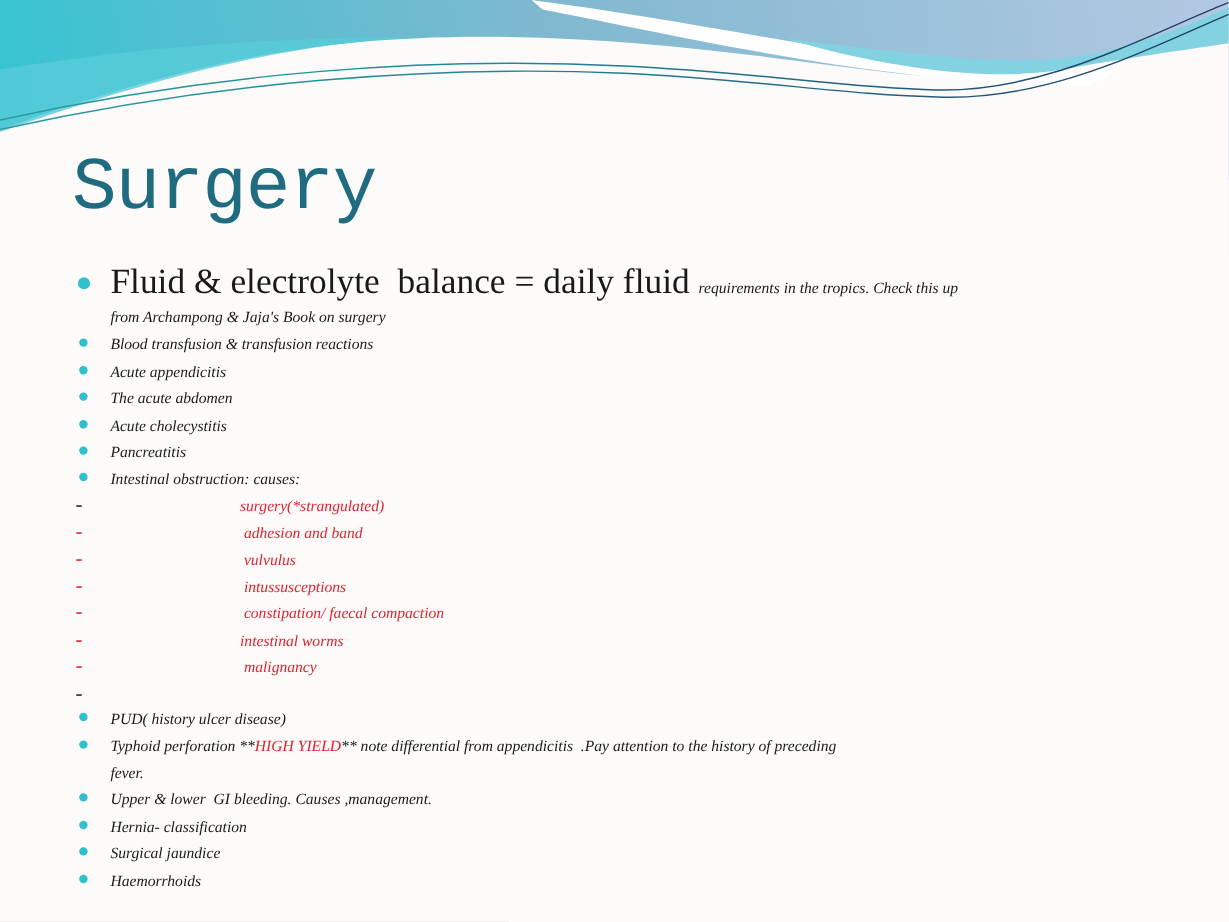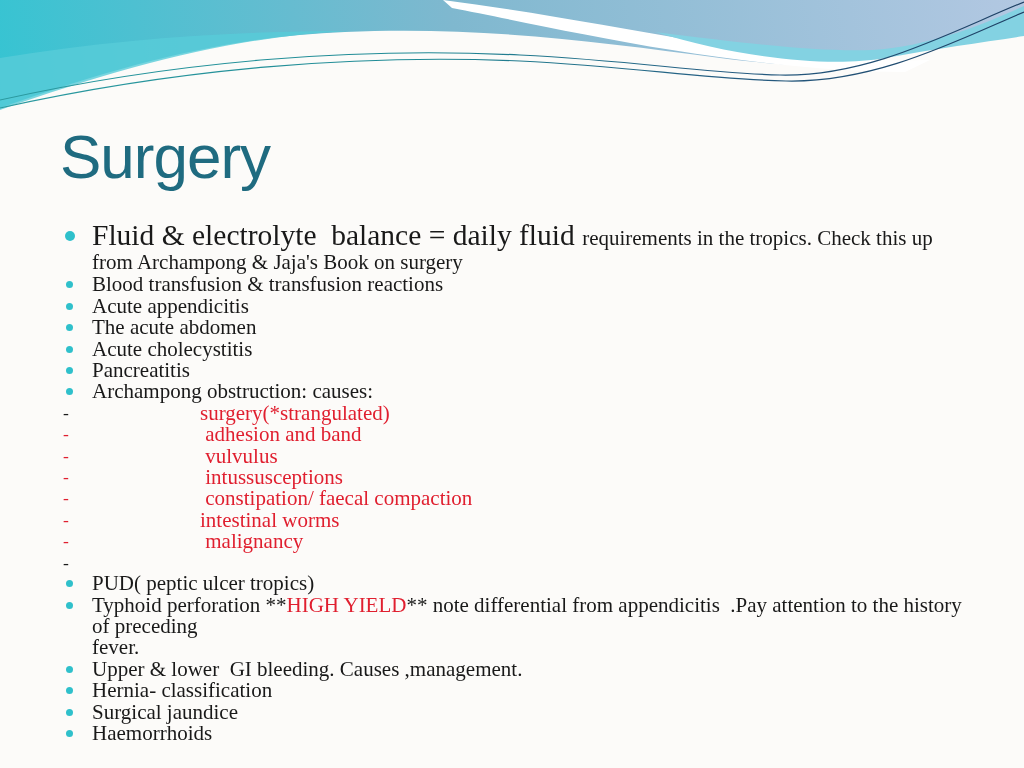--- a/index.html
+++ b/index.html
@@ -4,37 +4,37 @@
 <style>
   html,body{margin:0;padding:0;background:#e8e8e8;}
   .slide{
     position:relative;width:1024px;height:768px;overflow:hidden;
     background:#fcfbf9;
     font-family:"Liberation Serif", serif;
   }
   .banner{position:absolute;top:0;left:0;display:block;}
   .title{
     position:absolute;left:60px;top:118px;margin:0;
-    font-family:Liberation Sans, sans-serif;
+    font-family:Liberation Mono, monospace;
     font-weight:400;font-size:62px;line-height:1.25;letter-spacing:-1px;
     color:#1f6b80;
   }
   .content{position:absolute;left:63px;top:219px;width:906px;color:#191919;}
   .row{display:flex;align-items:flex-start;font-size:17.5px;line-height:20.4px;}
   .marker{flex:0 0 29px;position:relative;}
   .dot{display:block;width:7px;height:7px;border-radius:50%;background:#2fc0cb;margin-top:7px;margin-left:3px;}
   .row.large .dot{width:10px;height:10px;margin-top:12px;margin-left:2px;}
   .dash-marker{font-size:17.5px;line-height:20.4px;font-family:"Liberation Serif",serif;}
   .dash-black{color:#1c1c1c;}
   .dash-red{color:#e01f2f;}
   .text{flex:1 1 auto;white-space:pre-wrap;}
   .row.dash .text{padding-left:108px;}
   .r{white-space:pre-wrap;margin-top:26px;}
   .r-big{font-size:29.5px;line-height:33px;}
-  .r-normal{font-size:21px;line-height:20.4px;}
+  .r-normal{font-size:13px;line-height:20.4px;font-style:italic;}
   .r-red{color:#e01f2f;}
   .row.large{margin-bottom:1px;}
 </style>
 </head>
 <body>
 
 <div class="slide">
 
   <svg class="banner" width="1024" height="150" viewBox="0 0 1024 150" aria-hidden="true">
     <defs>
@@ -95,21 +95,21 @@
       <div class="row bullet">
         <span class="marker">
           <span class="dot"></span>
         </span>
         <span class="text"><span class="r r-normal">Pancreatitis</span></span>
       </div>
       <div class="row bullet">
         <span class="marker">
           <span class="dot"></span>
         </span>
-        <span class="text"><span class="r r-normal">Archampong obstruction: causes:</span></span>
+        <span class="text"><span class="r r-normal">Intestinal obstruction: causes:</span></span>
       </div>
       <div class="row dash">
         <span class="marker"><span class="dash-marker dash-black">-</span></span>
         <span class="text"><span class="r r-red r-normal r-red">surgery(*strangulated)</span></span>
       </div>
       <div class="row dash">
         <span class="marker"><span class="dash-marker dash-red">-</span></span>
         <span class="text"><span class="r r-red r-normal r-red"> adhesion and band</span></span>
       </div>
       <div class="row dash">
@@ -133,21 +133,21 @@
         <span class="text"><span class="r r-red r-normal r-red"> malignancy</span></span>
       </div>
       <div class="row dash">
         <span class="marker"><span class="dash-marker dash-black">-</span></span>
         <span class="text"></span>
       </div>
       <div class="row bullet">
         <span class="marker">
           <span class="dot"></span>
         </span>
-        <span class="text"><span class="r r-normal">PUD( peptic ulcer tropics)</span></span>
+        <span class="text"><span class="r r-normal">PUD( history ulcer disease)</span></span>
       </div>
       <div class="row bullet">
         <span class="marker">
           <span class="dot"></span>
         </span>
         <span class="text"><span class="r r-normal">Typhoid perforation **</span><span class="r r-red r-normal r-red">HIGH YIELD</span><span class="r r-normal">** note differential from appendicitis  .Pay attention to the history of preceding</span><br><span class="r r-normal">fever.</span></span>
       </div>
       <div class="row bullet">
         <span class="marker">
           <span class="dot"></span>

